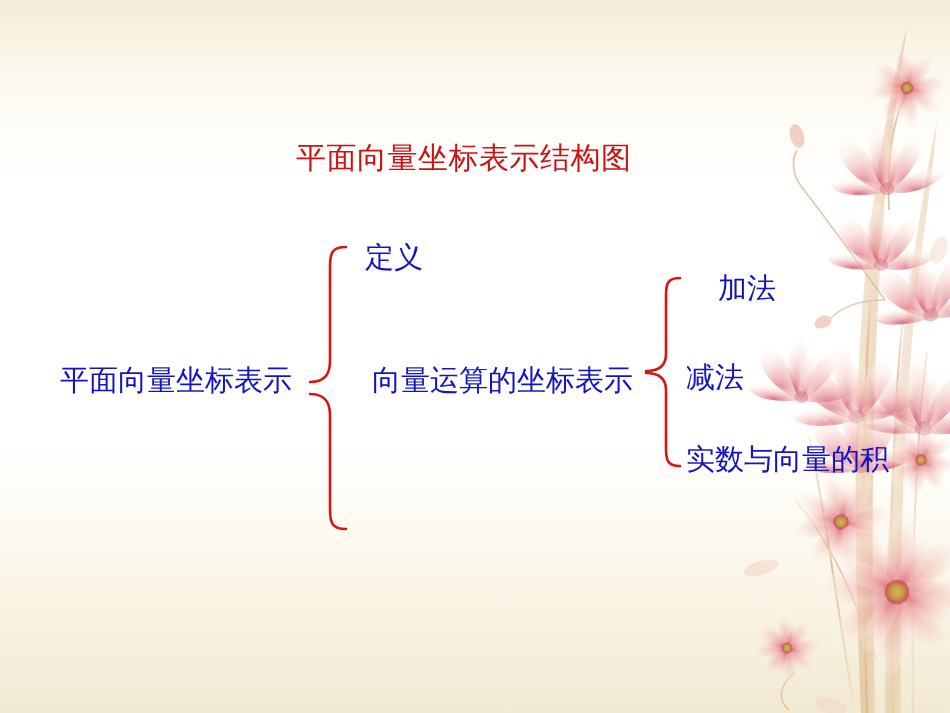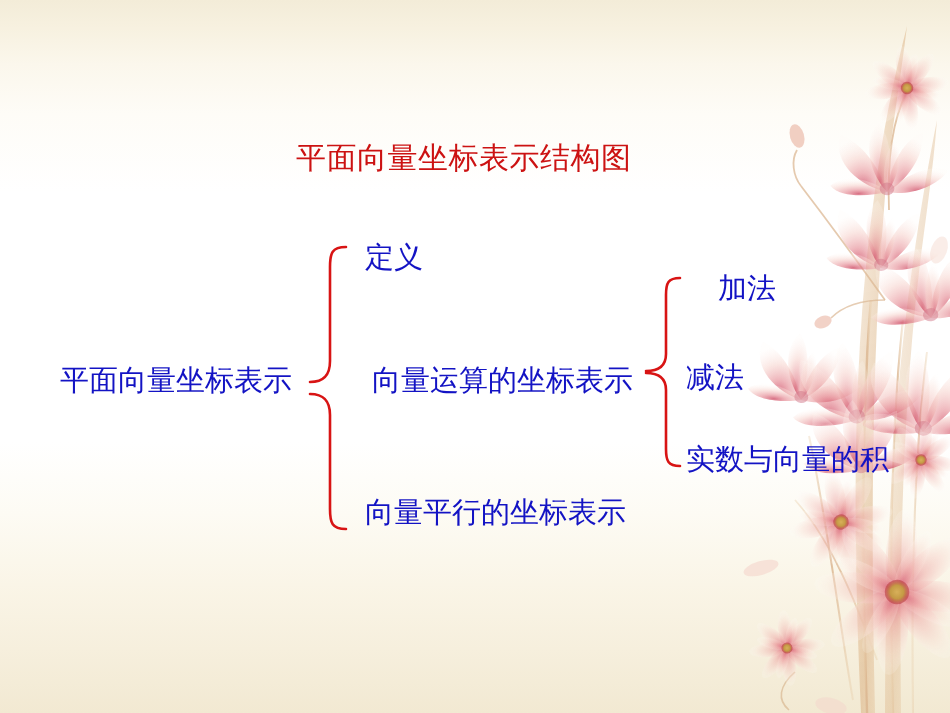--- a/index.html
+++ b/index.html
@@ -224,21 +224,20 @@
     <g fill="none" stroke="#d81414" stroke-width="2.6" stroke-linecap="round">
       <path d="M40,4 C 26,4 24,10 24,24 L24,118 C 24,132 18,139 4,139"></path>
       <path d="M40,286 C 26,286 24,280 24,266 L24,172 C 24,158 18,151 4,151"></path>
     </g>
   </svg>
 
   <div class="txt node" id="mid-1">定义</div>
 
   <div class="txt node" id="mid-2">向量运算的坐标表示</div>
 
-  <div class="txt node" id="mid-3">向量平行的坐标表示</div>
 
   <svg class="brace" id="brace-right" width="40" height="196" viewBox="0 0 40 196" xmlns="http://www.w3.org/2000/svg">
     <g fill="none" stroke="#d81414" stroke-width="2.6" stroke-linecap="round">
       <path d="M38,4 C 26,4 24,9 24,21 L24,80 C 24,92 17,97 4,97"></path>
       <path d="M38,192 C 26,192 24,187 24,175 L24,116 C 24,104 17,99 4,99"></path>
     </g>
   </svg>
 
   <div class="txt node" id="leaf-1">加法</div>
 

